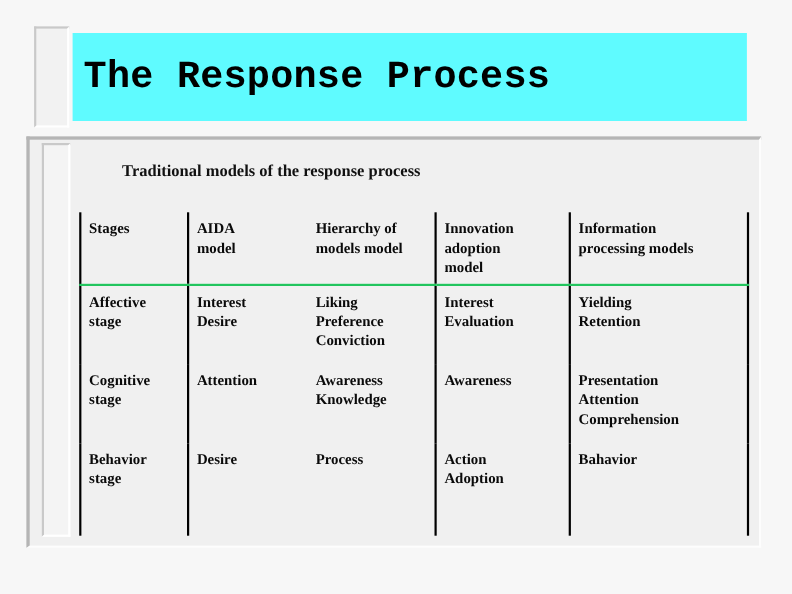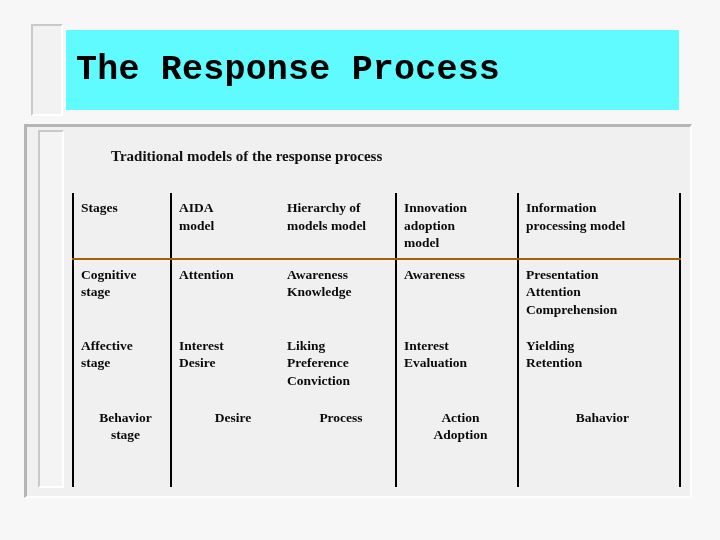--- a/index.html
+++ b/index.html
@@ -121,31 +121,30 @@
     line-height: 1.30;
     border-left: 2px solid #000000;
     box-sizing: border-box;
   }
 
   table.models td.last-col {
     border-right: 2px solid #000000;
   }
 
   table.models tr.header-row td {
-    border-bottom: 2px solid #a16207;
+    border-bottom: 2px solid #22c55e;
     height: 65px;
   }
 
   table.models tr.body-row td {
     height: 72px;
   }
 
   table.models tr.body-row.tall td {
     height: 84px;
-    text-align: center;
   }
 
   
   .dual-cell {
     display: flex;
   }
   .dual-cell .col-a {
     width: 108px;
     flex: 0 0 108px;
   }
@@ -200,21 +199,49 @@
             </div>
           </div>
         </td>
         <td>
           <span class="cell-line">Innovation</span>
           <span class="cell-line">adoption</span>
           <span class="cell-line">model</span>
         </td>
         <td class="last-col">
           <span class="cell-line">Information</span>
-          <span class="cell-line">processing model</span>
+          <span class="cell-line">processing models</span>
+        </td>
+      </tr>
+
+      <tr class="body-row">
+        <td>
+          <span class="cell-line">Affective</span>
+          <span class="cell-line">stage</span>
+        </td>
+        <td>
+          <div class="dual-cell">
+            <div class="col-a">
+              <span class="cell-line">Interest</span>
+              <span class="cell-line">Desire</span>
+            </div>
+            <div class="col-b">
+              <span class="cell-line">Liking</span>
+              <span class="cell-line">Preference</span>
+              <span class="cell-line">Conviction</span>
+            </div>
+          </div>
+        </td>
+        <td>
+          <span class="cell-line">Interest</span>
+          <span class="cell-line">Evaluation</span>
+        </td>
+        <td class="last-col">
+          <span class="cell-line">Yielding</span>
+          <span class="cell-line">Retention</span>
         </td>
       </tr>
 
       <tr class="body-row">
         <td>
           <span class="cell-line">Cognitive</span>
           <span class="cell-line">stage</span>
         </td>
         <td>
           <div class="dual-cell">
@@ -230,48 +257,20 @@
         <td>
           <span class="cell-line">Awareness</span>
         </td>
         <td class="last-col">
           <span class="cell-line">Presentation</span>
           <span class="cell-line">Attention</span>
           <span class="cell-line">Comprehension</span>
         </td>
       </tr>
 
-      <tr class="body-row">
-        <td>
-          <span class="cell-line">Affective</span>
-          <span class="cell-line">stage</span>
-        </td>
-        <td>
-          <div class="dual-cell">
-            <div class="col-a">
-              <span class="cell-line">Interest</span>
-              <span class="cell-line">Desire</span>
-            </div>
-            <div class="col-b">
-              <span class="cell-line">Liking</span>
-              <span class="cell-line">Preference</span>
-              <span class="cell-line">Conviction</span>
-            </div>
-          </div>
-        </td>
-        <td>
-          <span class="cell-line">Interest</span>
-          <span class="cell-line">Evaluation</span>
-        </td>
-        <td class="last-col">
-          <span class="cell-line">Yielding</span>
-          <span class="cell-line">Retention</span>
-        </td>
-      </tr>
-
       <tr class="body-row tall">
         <td>
           <span class="cell-line">Behavior</span>
           <span class="cell-line">stage</span>
         </td>
         <td>
           <div class="dual-cell">
             <div class="col-a">
               <span class="cell-line">Desire</span>
             </div>

